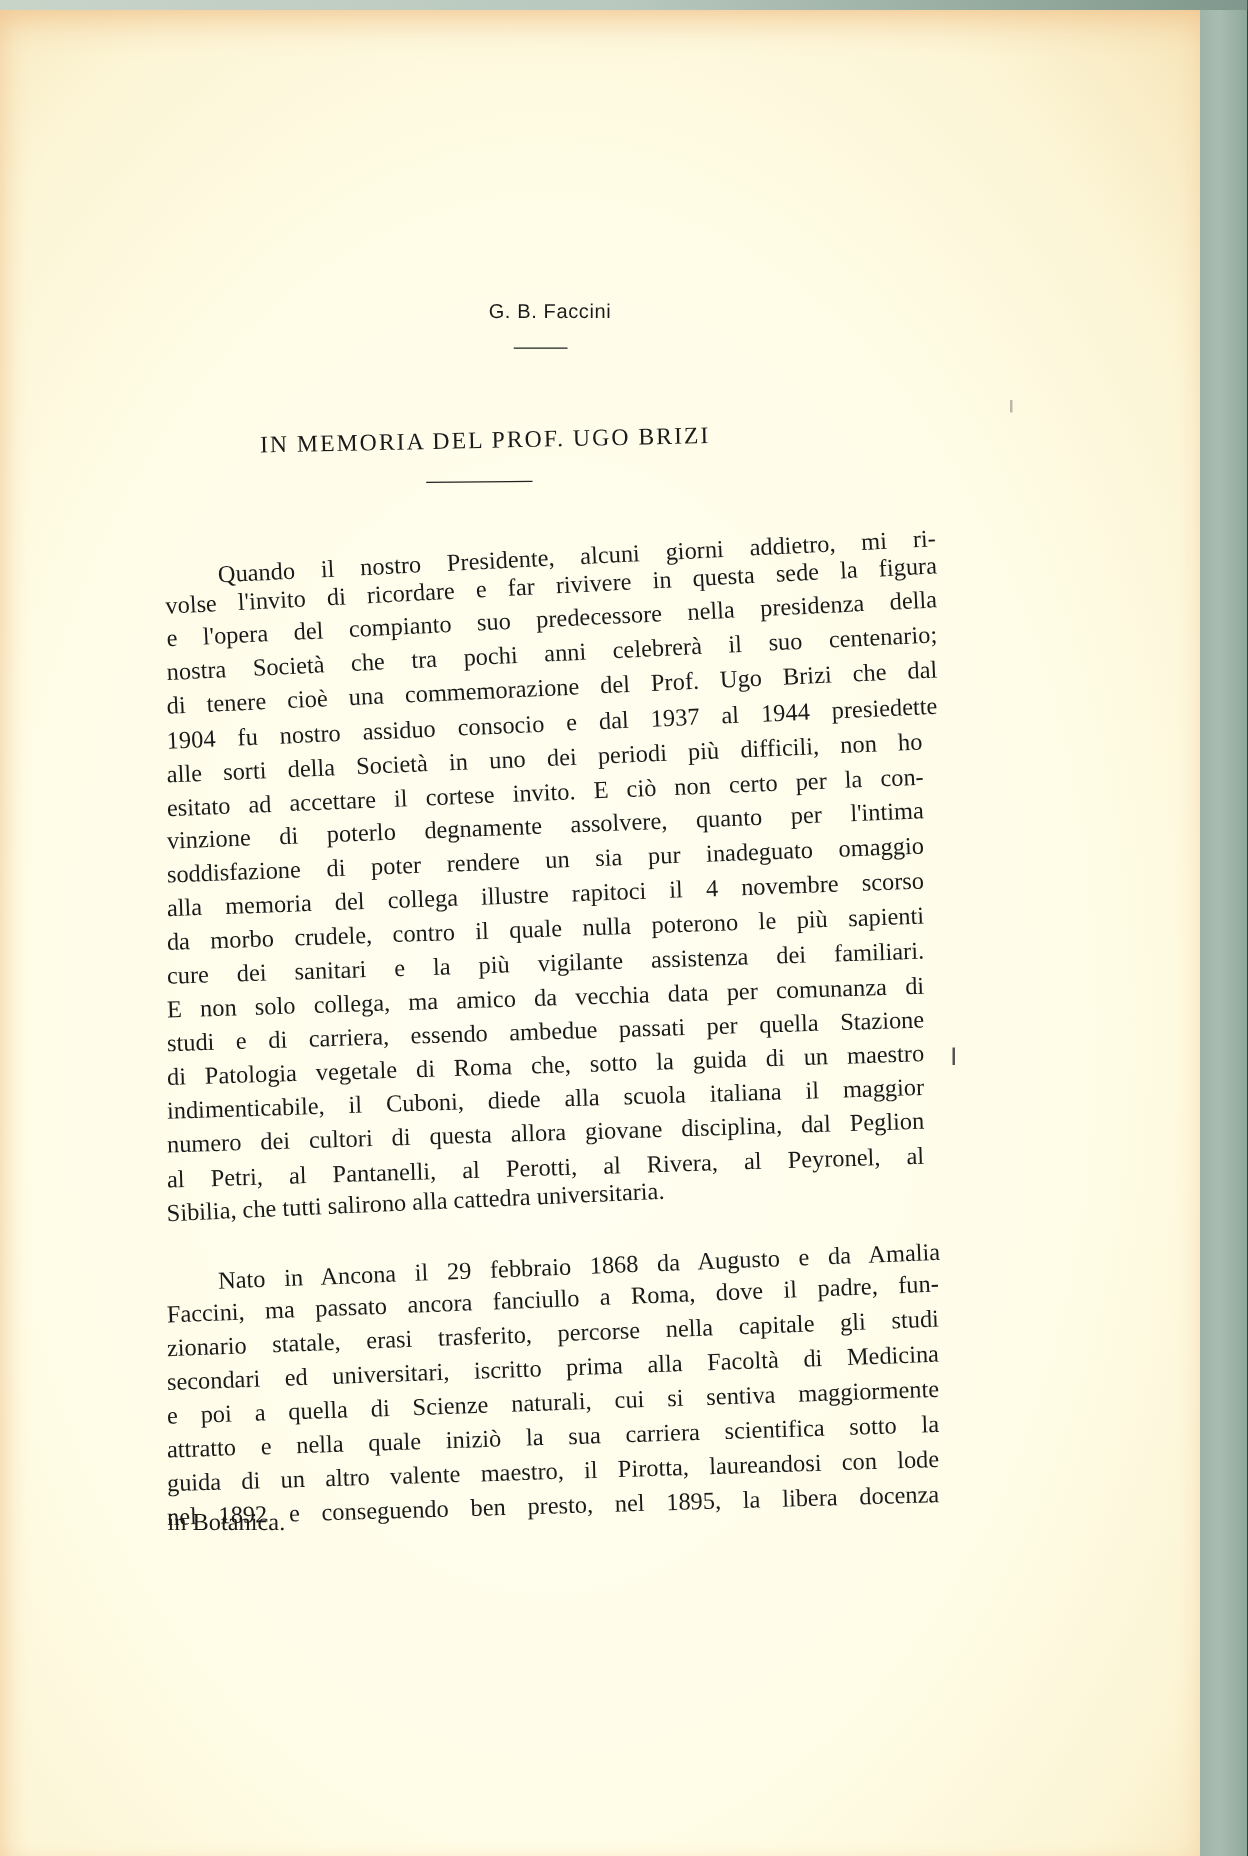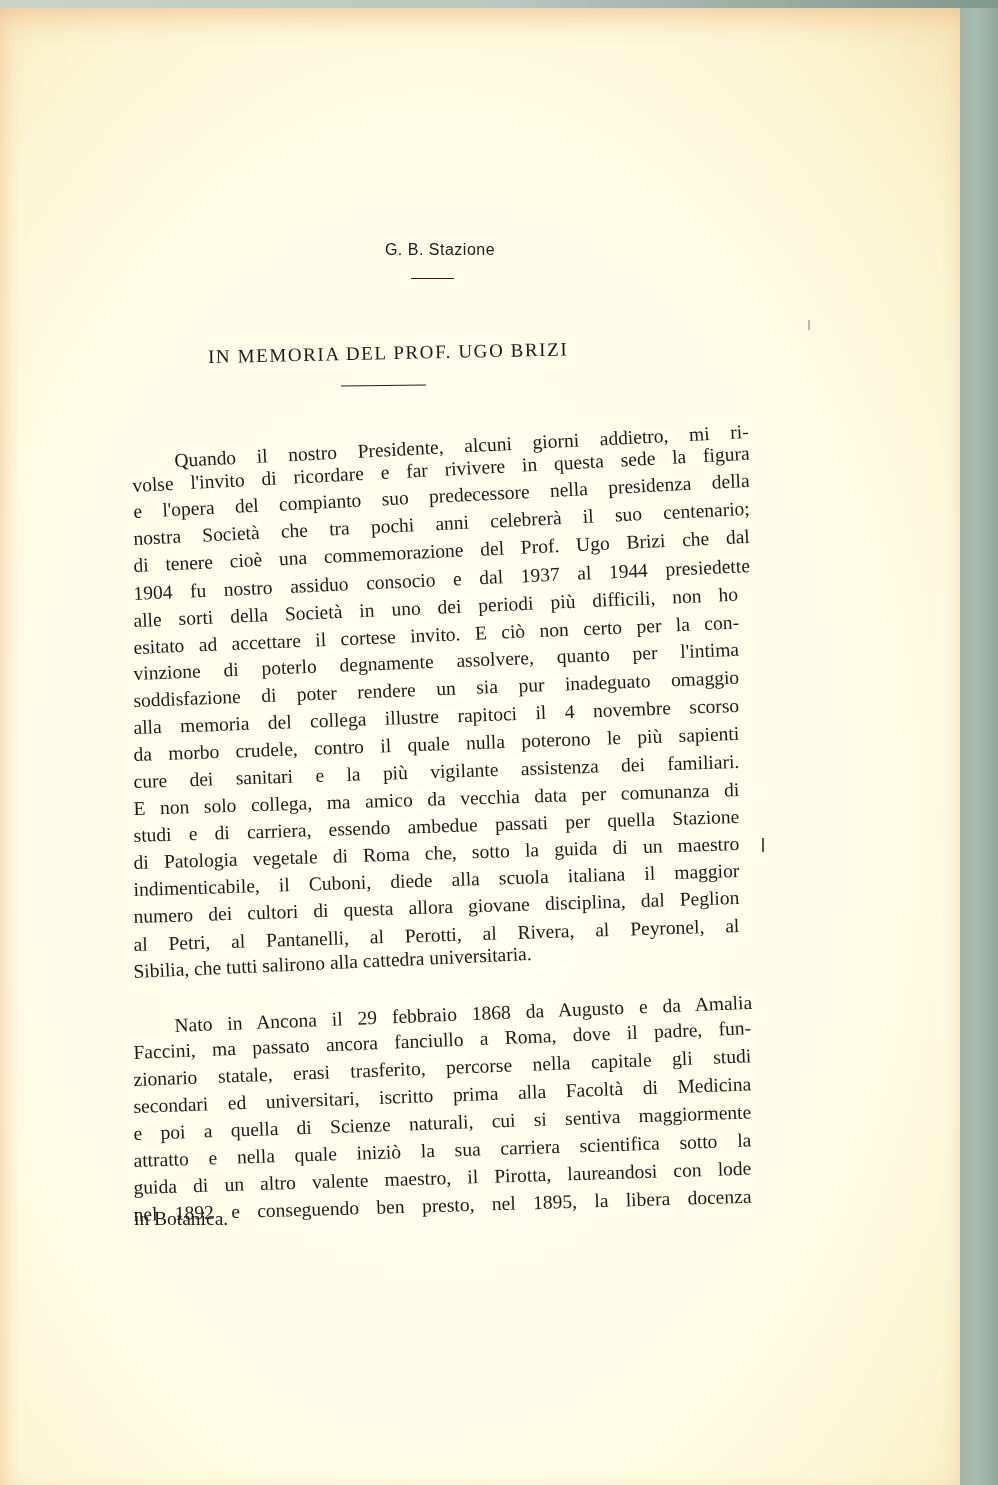--- a/index.html
+++ b/index.html
@@ -97,21 +97,21 @@
   </style>
 </head>
 <body>
 
 <div class="page">
 </div>
 <div class="backing-card"></div>
 <div class="top-strip"></div>
 
 <div class="author">
-  <span style="margin-left:0px;">G. B. Stazione</span>
+  <span style="margin-left:0px;">G. B. Faccini</span>
 </div>
 <div class="rule rule-1"></div>
 
 <div class="title">IN MEMORIA DEL PROF. UGO BRIZI</div>
 <div class="rule rule-2"></div>
 
 <div class="para">
 
   <div class="line" style="left:175px; top:449px; width:575px; transform:rotate(-2.9deg);">Quando il nostro Presidente, alcuni giorni addietro, mi ri-</div>
   <div class="line" style="left:133px; top:474px; width:618px; transform:rotate(-3.0deg);">volse l'invito di ricordare e far rivivere in questa sede la figura</div>

